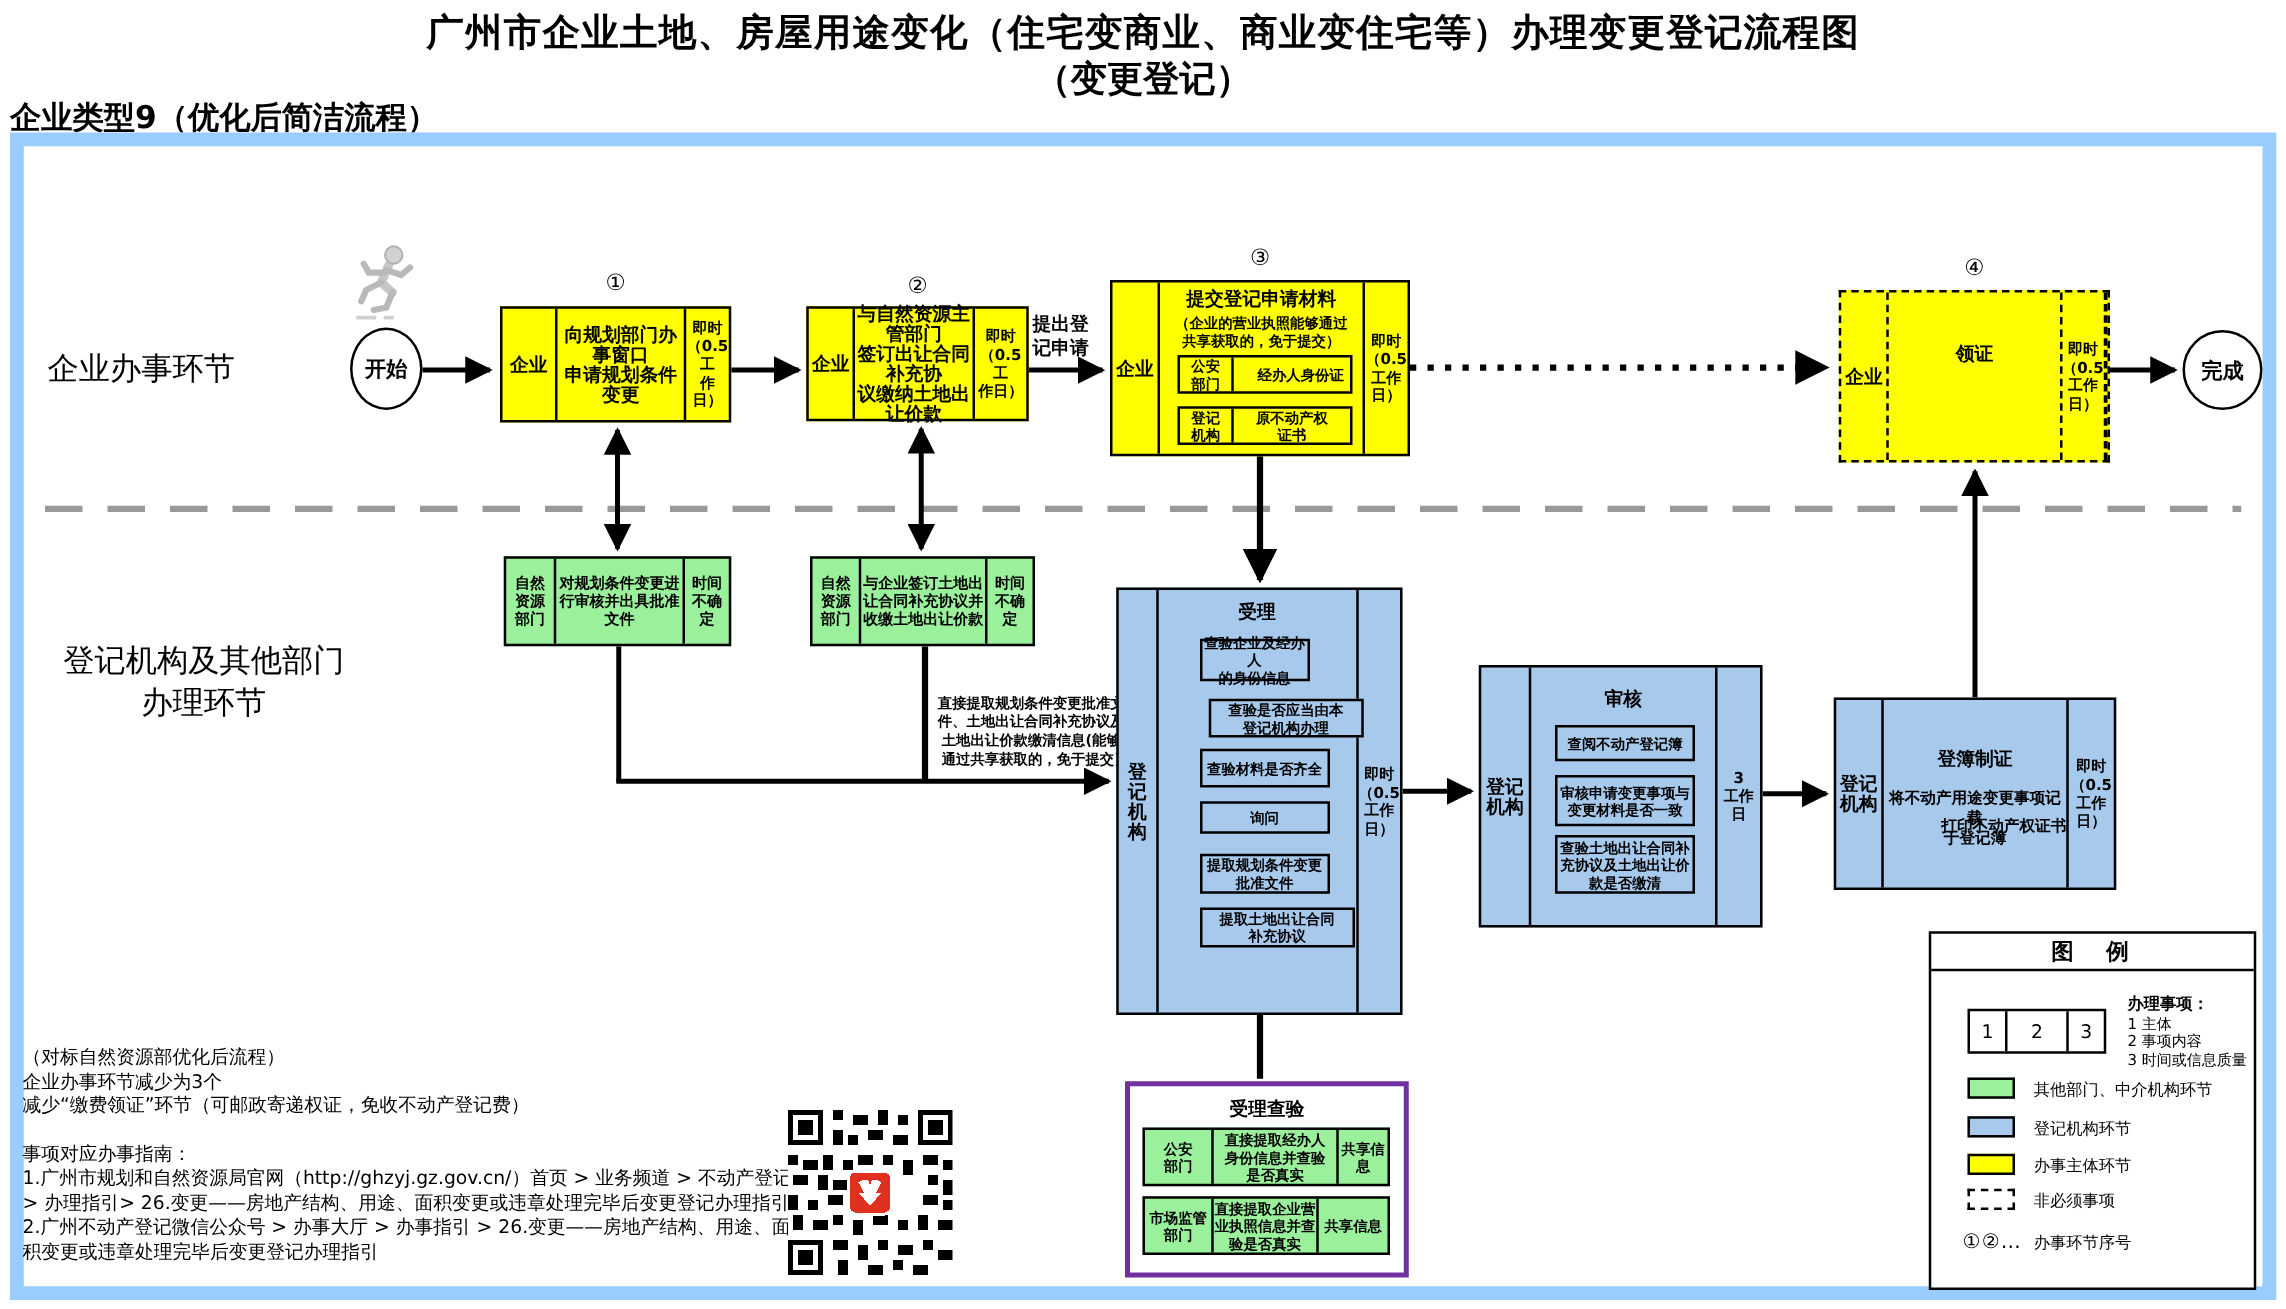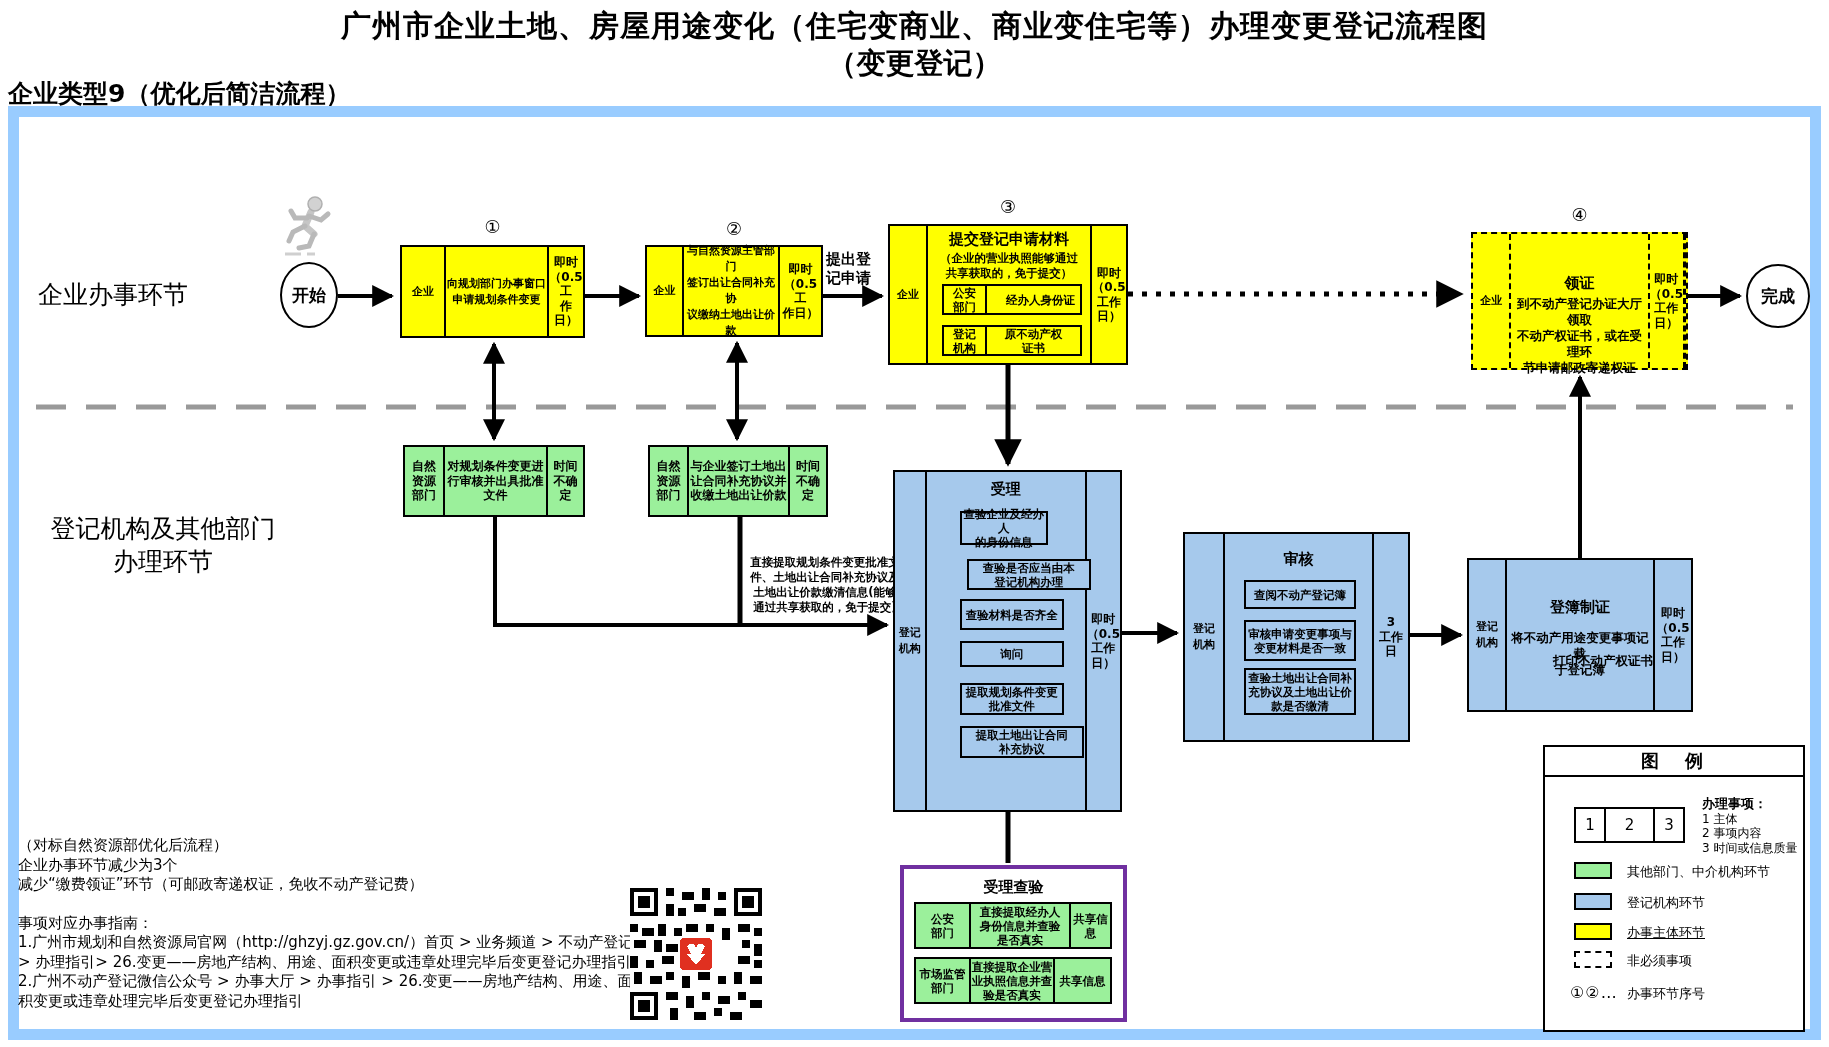--- a/index.html
+++ b/index.html
@@ -11,21 +11,21 @@
   .typelbl{position:absolute;top:77px;left:8px;font-size:25px;font-weight:bold;}
   .frame{position:absolute;left:8px;top:106px;width:1813px;height:934px;border:11px solid var(--frame,#99CCFF);box-sizing:border-box;background:#fff;}
   .lane1{position:absolute;left:38px;top:278px;font-size:25px;}
   .lane2{position:absolute;left:26px;top:512px;width:274px;text-align:center;font-size:25px;white-space:pre-line;line-height:33px;}
   svg.flow{position:absolute;left:0;top:0;pointer-events:none;}
   .term{position:absolute;border:2px solid #000;border-radius:50%;display:flex;align-items:center;justify-content:center;font-size:17px;font-weight:bold;background:#fff;box-sizing:border-box;}
   .stepnum{position:absolute;text-align:center;font-size:18px;}
   .box{position:absolute;display:flex;border:2px solid #000;box-sizing:border-box;background:var(--enterprise-fill,#FFFF00);}
   .box.green{background:var(--other-fill,#9BF09B);}
   .box.blue{background:var(--agency-fill,#A6C9EC);}
-  .box .c{border-right:2px solid #000;display:flex;align-items:center;justify-content:center;text-align:center;white-space:pre-line;box-sizing:border-box;font-weight:bold;font-size:11px;line-height:16px;}
+  .box .c{border-right:2px solid #000;display:flex;align-items:center;justify-content:center;text-align:center;white-space:pre-line;box-sizing:border-box;font-weight:bold;font-size:15px;line-height:16px;}
   .box .c:last-child{border-right:none;}
   .box .m{border-right:2px solid #000;position:relative;box-sizing:border-box;}
   .box.dashedbox{border-style:dashed;}
   .box.dashedbox .c,.box.dashedbox .m{border-right-style:dashed;}
   .sm{font-size:12px!important;line-height:14.5px!important;}
   .ttl{position:absolute;left:0;width:100%;text-align:center;font-weight:bold;font-size:15px;}
   .note{position:absolute;left:0;width:100%;text-align:center;font-weight:bold;font-size:11.5px;line-height:15px;white-space:pre-line;}
   .subbox{position:absolute;border:2px solid #000;display:flex;align-items:center;justify-content:center;text-align:center;white-space:pre-line;font-weight:bold;font-size:11.5px;line-height:14px;box-sizing:border-box;}
   .mrow{position:absolute;display:flex;border:2px solid #000;box-sizing:border-box;}
   .mrow .mc{border-right:2px solid #000;display:flex;align-items:center;justify-content:center;text-align:center;white-space:pre-line;font-weight:bold;font-size:11.5px;line-height:14px;box-sizing:border-box;}
@@ -157,23 +157,20 @@
     <div class="c sm" style="flex:1;">即时
 （0.5
 工作
 日）</div>
   </div>
 
   <div class="box dashedbox" style="left:1471px;top:232px;width:217px;height:138px;">
     <div class="c" style="width:39px;">企业</div>
     <div class="m" style="width:141px;">
       <div class="ttl" style="top:40px;">领证</div>
-      <div class="bodytext" style="top:62px;">到不动产登记办证大厅领取
-不动产权证书，或在受理环
-节申请邮政寄递权证</div>
     </div>
     <div class="c sm" style="flex:1;">即时
 （0.5
 工作
 日）</div>
   </div>
 
   <div class="box green" style="left:403px;top:445px;width:182px;height:72px;">
     <div class="c sm" style="width:40px;">自然
 资源
@@ -359,20 +356,20 @@
       <div class="b">办理事项：</div>
       <div>1 主体</div>
       <div>2 事项内容</div>
       <div>3 时间或信息质量</div>
     </div>
     <div class="swatch" style="top:115px;background:var(--other-fill,#9BF09B);"></div>
     <div class="sw-label" style="top:116px;">其他部门、中介机构环节</div>
     <div class="swatch" style="top:146px;background:var(--agency-fill,#A6C9EC);"></div>
     <div class="sw-label" style="top:147px;">登记机构环节</div>
     <div class="swatch" style="top:176px;background:var(--enterprise-fill,#FFFF00);"></div>
-    <div class="sw-label" style="top:177px;text-decoration:underline;">办事主体环节</div>
+    <div class="sw-label" style="top:177px;">办事主体环节</div>
     <div class="swatch dash" style="top:204px;"></div>
     <div class="sw-label" style="top:205px;">非必须事项</div>
     <div class="seqsym" style="top:236px;">①②…</div>
     <div class="sw-label" style="top:238px;">办事环节序号</div>
   </div>
 
 </div>
 
 </body></html>

